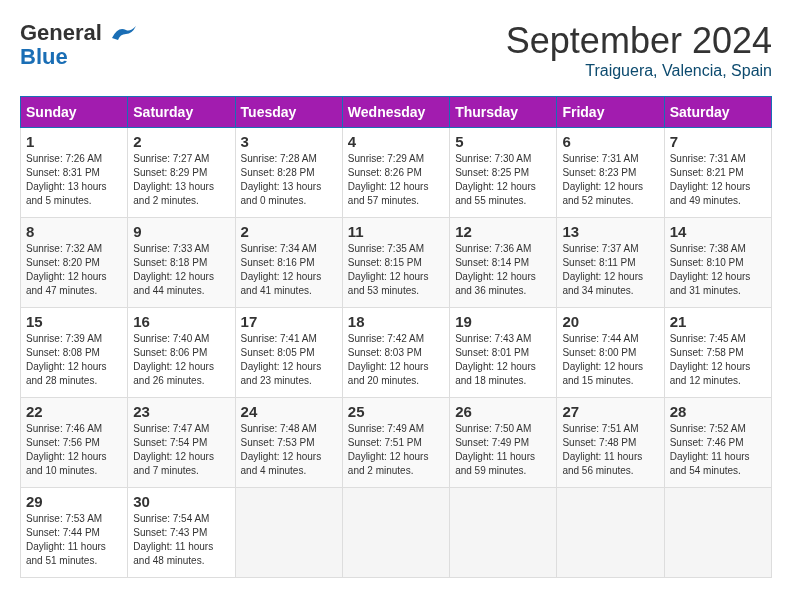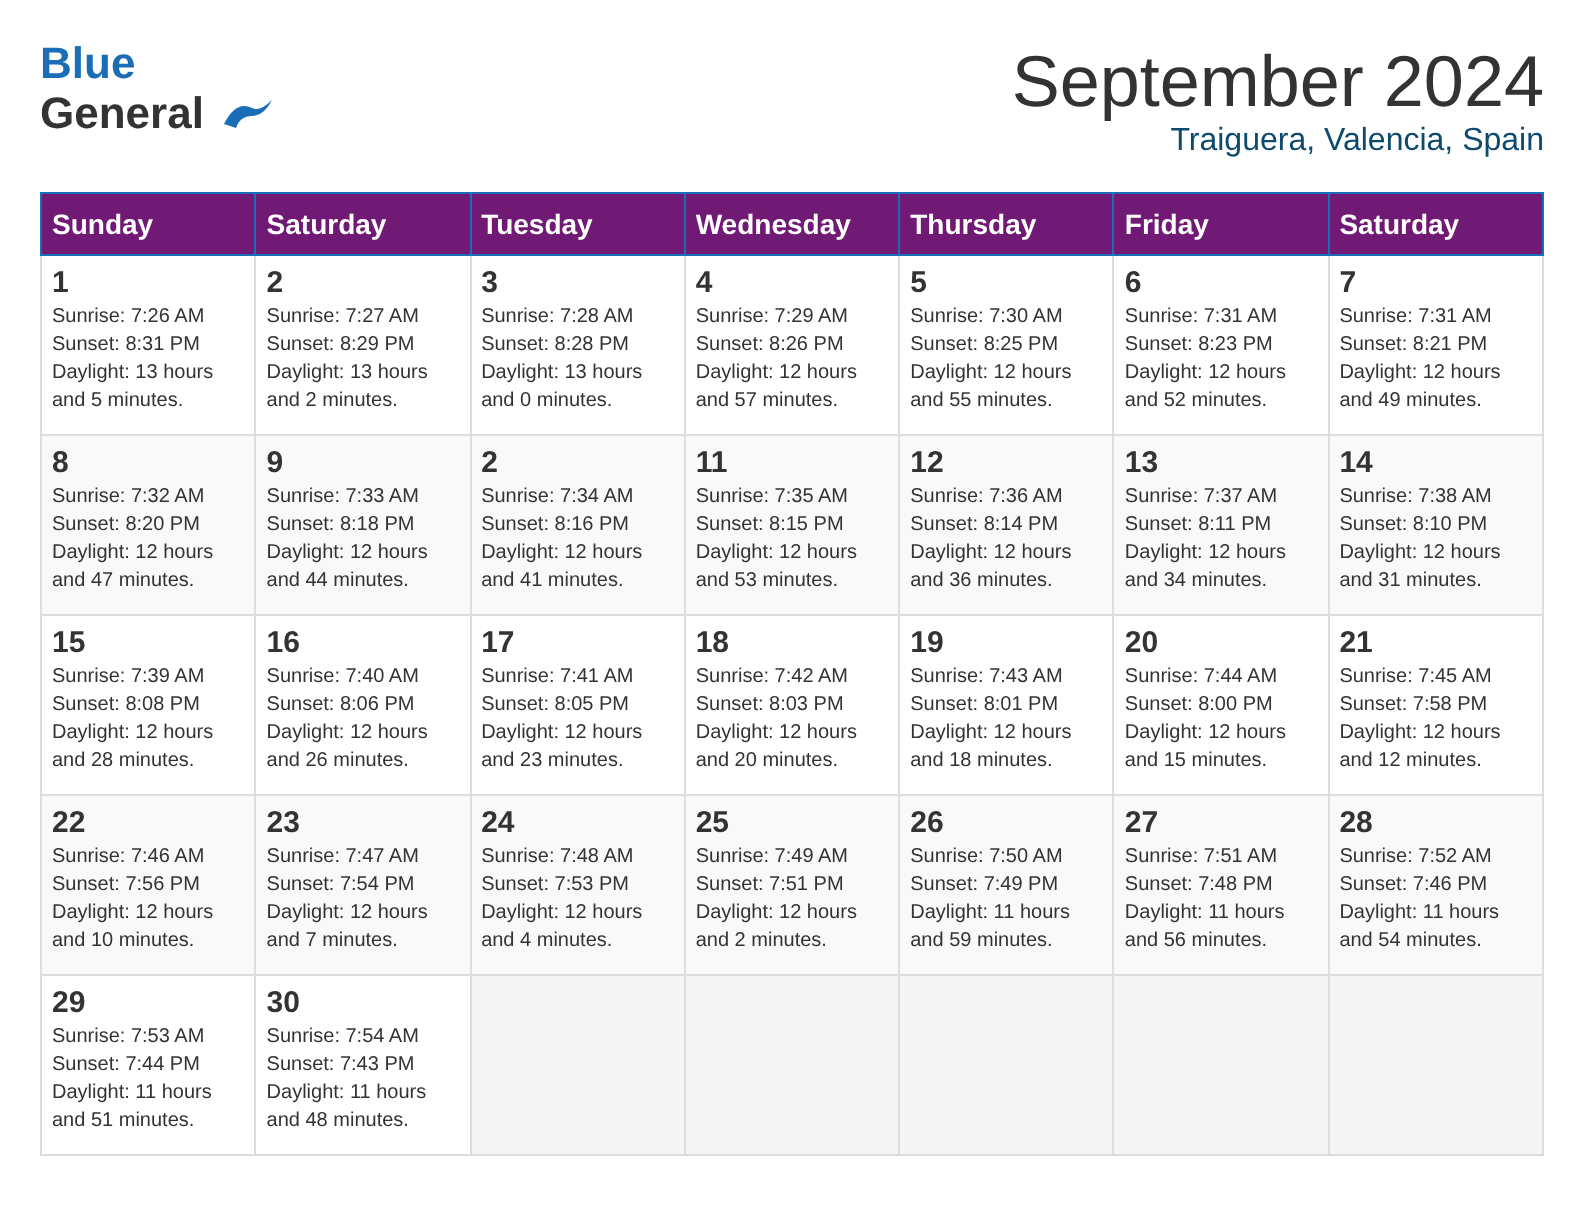--- a/index.html
+++ b/index.html
@@ -32,21 +32,21 @@
     .location {
       font-size: 16px;
       color: #0c4a6e;
     }
     table {
       width: 100%;
       border-collapse: collapse;
       table-layout: fixed;
     }
     th {
-      background-color: #701a75;
+      background-color: #a21caf;
       color: #fff;
       padding: 7px 5px;
       font-size: 14px;
       font-weight: bold;
       text-align: left;
       border: 1px solid #1a6eb5;
     }
     td {
       vertical-align: top;
       padding: 5px 5px;
@@ -78,29 +78,29 @@
     tr:nth-child(even) td.empty {
       background: #f0f0f0;
     }
   </style>
 </head>
 <body>
 
 <div class="header">
   <div class="logo">
     <div>
-      <div style="font-size:22px; font-weight:bold; color:#1a6eb5; line-height:1.1;">Blue</div>
       <div style="display:flex; align-items:center;">
         <div style="font-size:22px; font-weight:bold; color:#333; line-height:1.15;">
           <span style="color:#333;">General</span>
           <svg width="28" height="20" viewBox="0 0 28 20" style="vertical-align:middle; margin-left:2px;">
             <path d="M2,14 Q8,2 16,6 Q20,8 26,2 Q22,10 16,10 Q10,10 8,16 Z" fill="#1a6eb5"></path>
           </svg>
         </div>
       </div>
+      <div style="font-size:22px; font-weight:bold; color:#1a6eb5; line-height:1.1;">Blue</div>
     </div>
   </div>
   <div class="title-block">
     <div class="month-title">September 2024</div>
     <div class="location">Traiguera, Valencia, Spain</div>
   </div>
 </div>
 
 <table>
   <thead>

